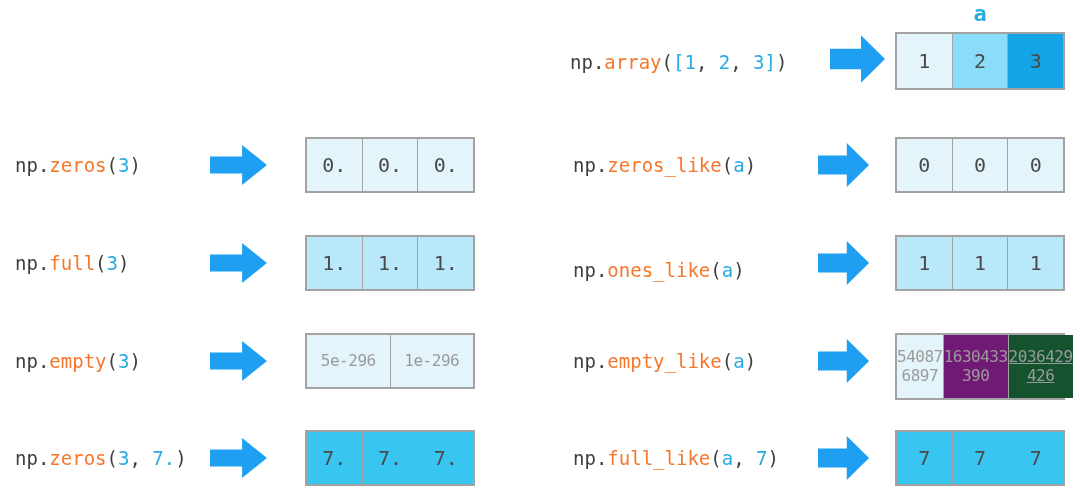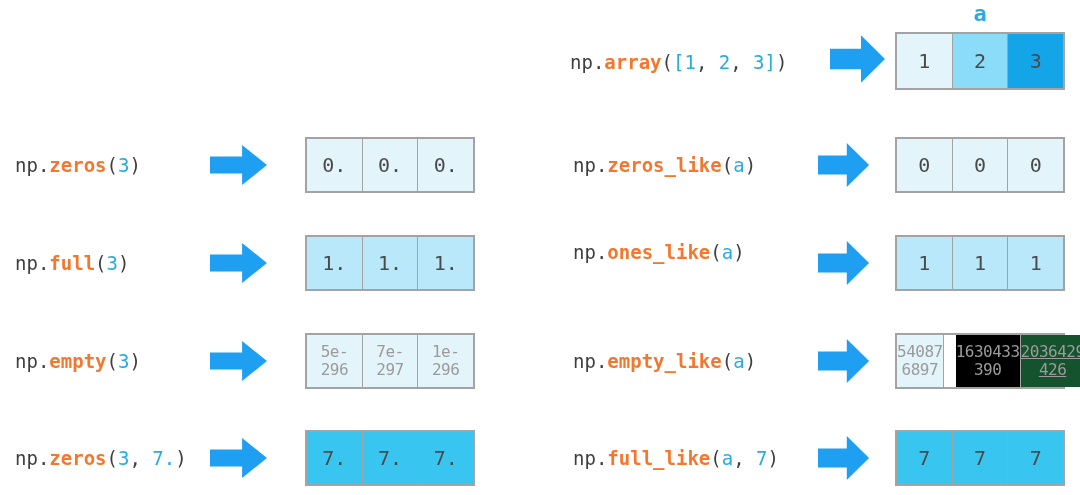--- a/index.html
+++ b/index.html
@@ -5,21 +5,21 @@
   html,body{margin:0;padding:0;background:#ffffff;}
   .canvas{
     position:relative;width:1080px;height:495px;background:#ffffff;
     font-family:"DejaVu Sans Mono", monospace;overflow:hidden;
   }
   .code{
     position:absolute;font-size:19px;line-height:24px;white-space:pre;
     color:var(--plain);
   }
   .tok-plain{color:var(--plain);}
-  .tok-fn{color:var(--fn);font-weight:bold;margin-top:11px;}
+  .tok-fn{color:var(--fn);font-weight:normal;margin-top:11px;}
   .tok-lit{color:var(--lit);}
   .arrow{position:absolute;display:block;}
   .box{
     position:absolute;display:flex;box-sizing:border-box;
     border:2px solid var(--border);background:#fff;
   }
   .cell{
     flex:1 1 0;display:flex;align-items:center;justify-content:center;
     font-size:20px;color:var(--cellText);
     border-right:1.5px solid var(--border);
@@ -72,21 +72,20 @@
         <div class="cell" style="background-color: rgb(185, 232, 250);">1.</div>
         <div class="cell" style="background-color: rgb(185, 232, 250);">1.</div>
         <div class="cell" style="background-color: rgb(185, 232, 250);">1.</div>
       </div>
       <div class="code" style="left: 15px; top: 349px; text-align: center;"><span class="tok-plain">np.</span><span class="tok-fn">empty</span><span class="tok-plain">(</span><span class="tok-lit">3</span><span class="tok-plain">)</span></div>
       <svg class="arrow" width="58" height="42" viewBox="0 0 56 44" preserveAspectRatio="none" style="left: 210px; top: 340px;">
         <polygon points="0,13 31,13 31,1 55,22 31,43 31,31 0,31" fill="#1E9FF2"></polygon>
       </svg>
       <div class="box" style="left: 305px; top: 333px; width: 170px; height: 56px;">
         <div class="cell small" style="background-color: rgb(228, 244, 251);">5e-296</div>
-        <div class="cell small" style="background-color: rgb(228, 244, 251);">7e-297</div>
         <div class="cell small" style="background-color: rgb(228, 244, 251);">1e-296</div>
       </div>
       <div class="code" style="left: 15px; top: 446px;"><span class="tok-plain">np.</span><span class="tok-fn">zeros</span><span class="tok-plain">(</span><span class="tok-lit">3</span><span class="tok-plain">, </span><span class="tok-lit">7.</span><span class="tok-plain">)</span></div>
       <svg class="arrow" width="58" height="42" viewBox="0 0 56 44" preserveAspectRatio="none" style="left: 210px; top: 437px;">
         <polygon points="0,13 31,13 31,1 55,22 31,43 31,31 0,31" fill="#1E9FF2"></polygon>
       </svg>
       <div class="box" style="left: 305px; top: 430px; width: 170px; height: 56px;">
         <div class="cell" style="background-color: rgb(56, 198, 241);">7.</div>
         <div class="cell" style="background-color: rgb(56, 198, 241);">7.</div>
         <div class="cell" style="background-color: rgb(56, 198, 241);">7.</div>
@@ -96,37 +95,37 @@
   <div id="right-col">
       <div class="code" style="left: 573px; top: 153px;"><span class="tok-plain">np.</span><span class="tok-fn">zeros_like</span><span class="tok-plain">(</span><span class="tok-lit">a</span><span class="tok-plain">)</span></div>
       <svg class="arrow" width="52" height="46" viewBox="0 0 56 44" preserveAspectRatio="none" style="left: 818px; top: 142px;">
         <polygon points="0,13 31,13 31,1 55,22 31,43 31,31 0,31" fill="#1E9FF2"></polygon>
       </svg>
       <div class="box" style="left: 895px; top: 137px; width: 170px; height: 56px;">
         <div class="cell" style="background-color: rgb(228, 244, 251);">0</div>
         <div class="cell" style="background-color: rgb(228, 244, 251);">0</div>
         <div class="cell" style="background-color: rgb(228, 244, 251);">0</div>
       </div>
-      <div class="code" style="left: 573px; top: 240px;"><span class="tok-plain">np.</span><span class="tok-fn">ones_like</span><span class="tok-plain">(</span><span class="tok-lit">a</span><span class="tok-plain">)</span></div>
+      <div class="code" style="left: 573px; top: 258px;"><span class="tok-plain">np.</span><span class="tok-fn">ones_like</span><span class="tok-plain">(</span><span class="tok-lit">a</span><span class="tok-plain">)</span></div>
       <svg class="arrow" width="52" height="46" viewBox="0 0 56 44" preserveAspectRatio="none" style="left: 818px; top: 240px;">
         <polygon points="0,13 31,13 31,1 55,22 31,43 31,31 0,31" fill="#1E9FF2"></polygon>
       </svg>
       <div class="box" style="left: 895px; top: 235px; width: 170px; height: 56px;">
         <div class="cell" style="background-color: rgb(185, 232, 250);">1</div>
         <div class="cell" style="background-color: rgb(185, 232, 250);">1</div>
         <div class="cell" style="background-color: rgb(185, 232, 250);">1</div>
       </div>
       <div class="code" style="left: 573px; top: 349px;"><span class="tok-plain">np.</span><span class="tok-fn">empty_like</span><span class="tok-plain">(</span><span class="tok-lit">a</span><span class="tok-plain">)</span></div>
       <svg class="arrow" width="52" height="46" viewBox="0 0 56 44" preserveAspectRatio="none" style="left: 818px; top: 338px;">
         <polygon points="0,13 31,13 31,1 55,22 31,43 31,31 0,31" fill="#1E9FF2"></polygon>
       </svg>
-      <div class="box" style="left: 895px; top: 333px; width: 170px; height: 56px;">
+      <div class="box" style="left: 895px; top: 333px; width: 170px; height: 67px;">
         <div class="cell small" style="background-color: rgb(228, 244, 251);">54087
 6897</div>
-        <div class="cell small" style="background-color: #000000; margin-left: 12px;">1630433
+        <div class="cell small" style="background-color: #701a75;">1630433
 390</div>
         <div class="cell small" style="background-color: #14532d; text-decoration: underline;">2036429
 426</div>
       </div>
       <div class="code" style="left: 573px; top: 446px;"><span class="tok-plain">np.</span><span class="tok-fn">full_like</span><span class="tok-plain">(</span><span class="tok-lit">a</span><span class="tok-plain">, </span><span class="tok-lit">7</span><span class="tok-plain">)</span></div>
       <svg class="arrow" width="52" height="46" viewBox="0 0 56 44" preserveAspectRatio="none" style="left: 818px; top: 435px;">
         <polygon points="0,13 31,13 31,1 55,22 31,43 31,31 0,31" fill="#1E9FF2"></polygon>
       </svg>
       <div class="box" style="left: 895px; top: 430px; width: 170px; height: 56px;">
         <div class="cell" style="background-color: rgb(56, 198, 241);">7</div>

